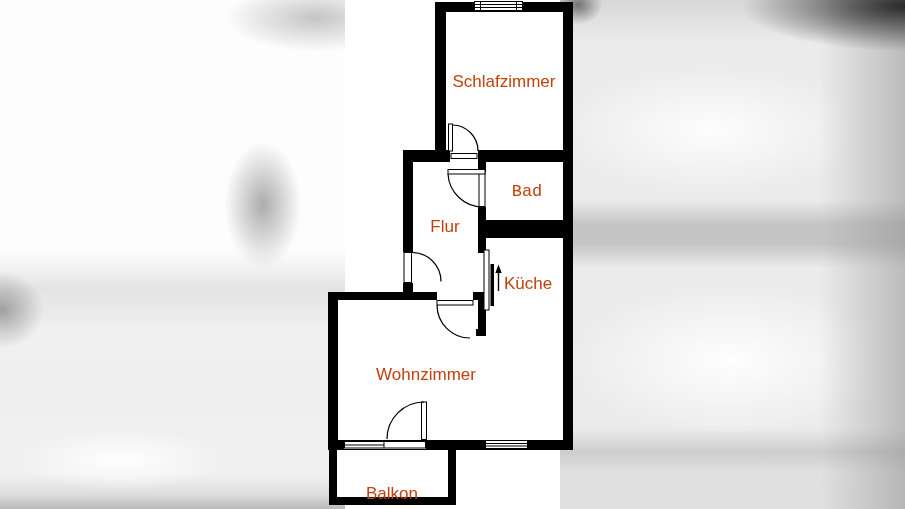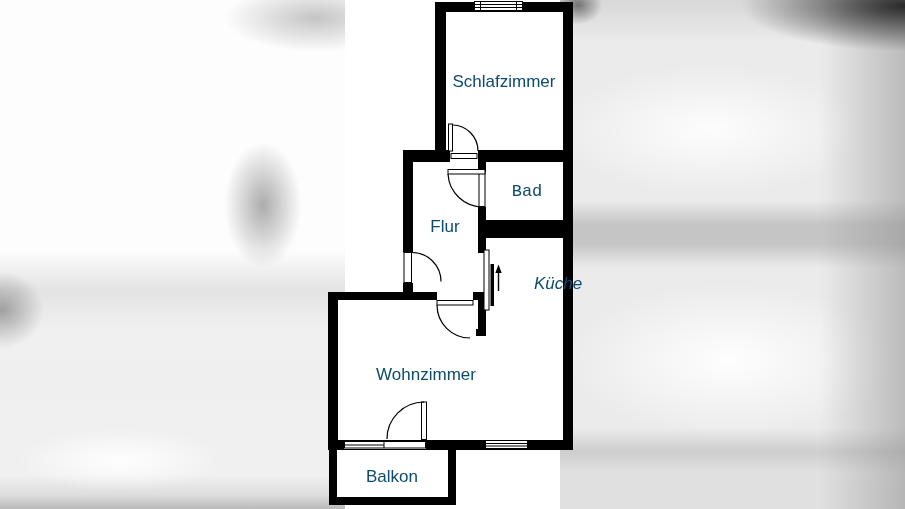--- a/index.html
+++ b/index.html
@@ -29,28 +29,28 @@
       linear-gradient(180deg, rgba(200,200,200,.55) 0px, rgba(200,200,200,0) 42px),
       linear-gradient(180deg, rgba(160,160,160,0) 200px, rgba(160,160,160,.5) 224px, rgba(160,160,160,.5) 244px, rgba(160,160,160,0) 268px),
       linear-gradient(180deg, rgba(170,170,170,0) 428px, rgba(170,170,170,.45) 452px, rgba(205,205,205,.35) 472px, rgba(215,215,215,.55) 509px),
       radial-gradient(190px 80px at 150px 130px, rgba(255,255,255,.9), rgba(255,255,255,0) 82%),
       radial-gradient(200px 95px at 170px 360px, rgba(255,255,255,.95), rgba(255,255,255,0) 82%);
     background-color:#ebebeb;
   }
   .plan-svg { position:absolute; left:0; top:0; }
   .room-label {
     position:absolute; transform:translate(-50%,-50%);
-    font-size:17px; line-height:1; color:#0c4a6e; white-space:nowrap;
+    font-size:17px; line-height:1; color:#c2410c; white-space:nowrap;
   }
   .lbl-schlafzimmer { left:504px; top:81px; }
   .lbl-bad          { left:527px; top:191px;font-family:Liberation Mono, monospace; }
   .lbl-flur         { left:445px; top:226px; }
-  .lbl-kueche       { left:558px; top:283px;font-style:italic; }
+  .lbl-kueche       { left:528px; top:283px; }
   .lbl-wohnzimmer   { left:426px; top:374px; }
-  .lbl-balkon       { left:392px; top:476px; }
+  .lbl-balkon       { left:392px; top:493px; }
 </style>
 </head>
 <body>
 
 <div class="stage">
 
   <div class="bg-left"></div>
   <div class="bg-right"></div>
 
   <svg class="plan-svg" width="905" height="509" viewBox="0 0 905 509">

